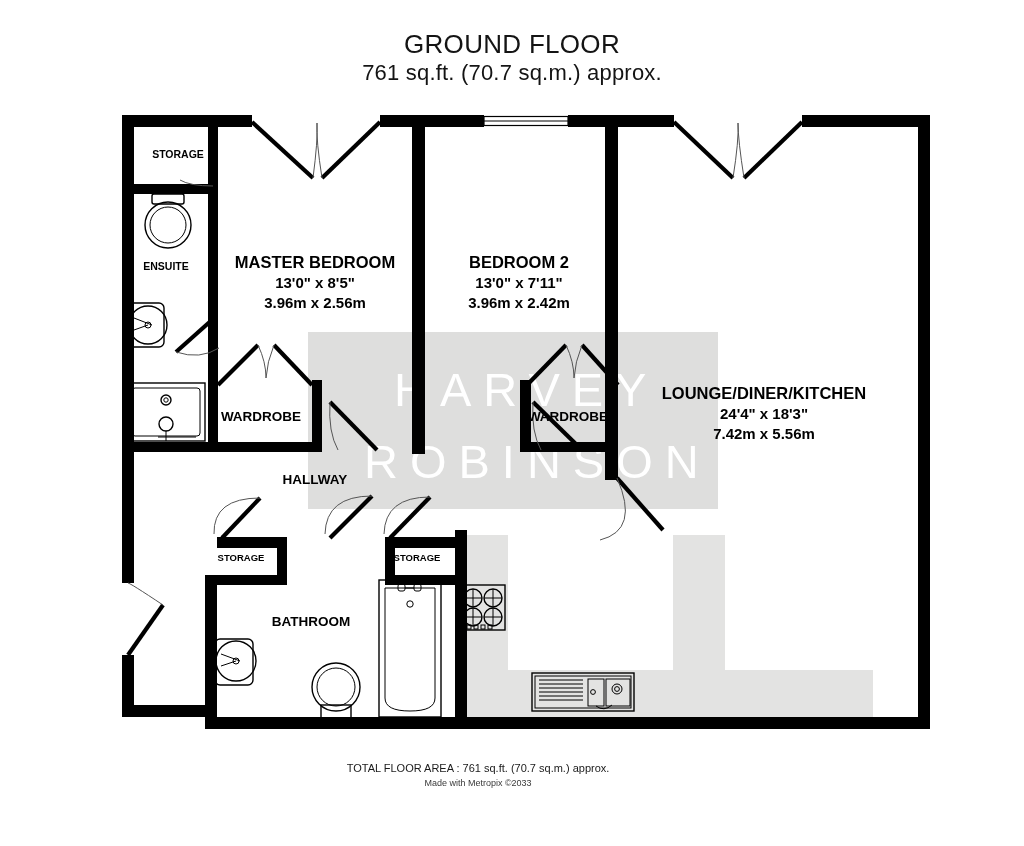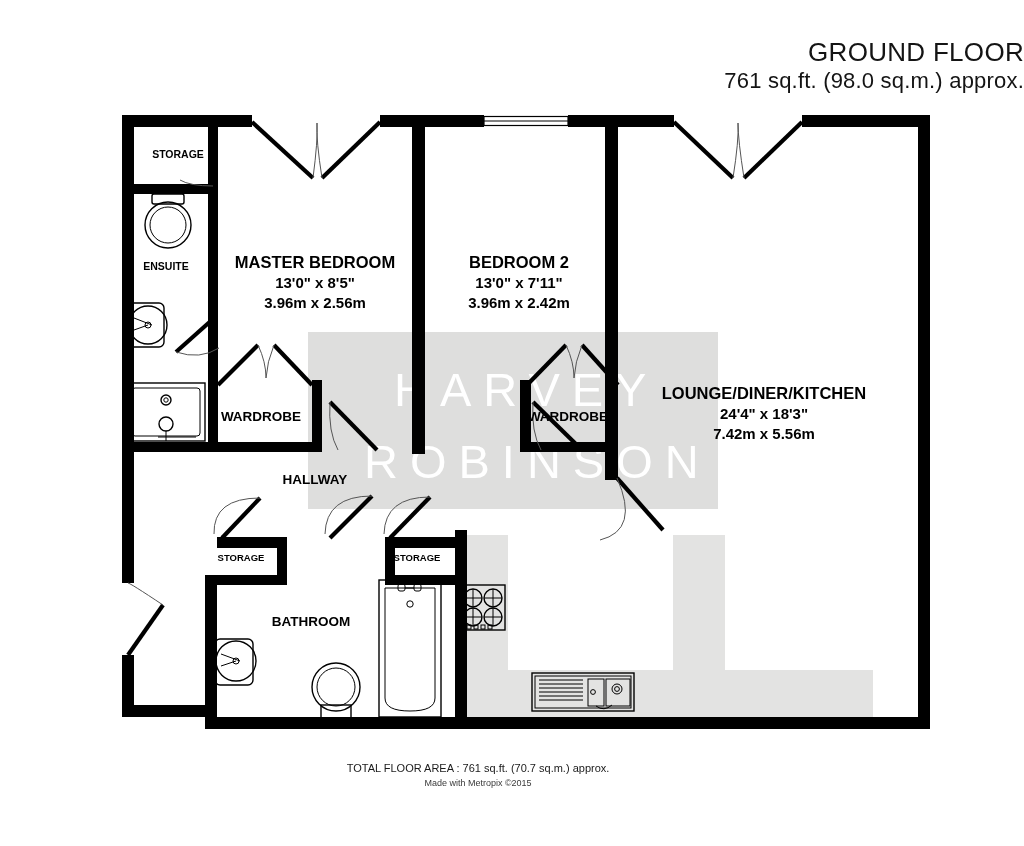--- a/index.html
+++ b/index.html
@@ -16,24 +16,24 @@
     overflow: hidden;
     position: relative;
   }
   #plan-root {
     position: relative;
     width: 1024px;
     height: 846px;
   }
   .title-block {
     position: absolute;
-    top: 38px;
+    top: 30px;
     left: 0;
     width: 1024px;
-    text-align: right;
+    text-align: center;
     line-height: 1.12;
   }
   .title-main {
     font-size: 26px;
     font-weight: 400;
     letter-spacing: 0.3px;
     color: #141414;
     display: block;
   }
   .title-sub {
@@ -98,21 +98,21 @@
   .rm-tiny { font-size: 9.5px; }
   .window-pane { fill: #ffffff; stroke: #000000; stroke-width: 1.2; }
 </style>
 </head>
 <body>
 
 <div id="plan-root">
 
   <div class="title-block">
     <span class="title-main">GROUND FLOOR</span>
-    <span class="title-sub">761 sq.ft. (98.0 sq.m.) approx.</span>
+    <span class="title-sub">761 sq.ft. (70.7 sq.m.) approx.</span>
   </div>
 
   <svg class="floorplan" viewBox="0 0 1024 846">
 
     <g>
       <rect class="wm-rect" x="308" y="332" width="410" height="177"></rect>
       <text class="wm-text" x="394" y="406">HARVEY</text>
       <text class="wm-text" x="364" y="478">ROBINSON</text>
     </g>
 
@@ -390,16 +390,16 @@
       <text class="rm-label rm-tiny" x="241" y="561">STORAGE</text>
       <text class="rm-label rm-tiny" x="417" y="561">STORAGE</text>
 
       <text class="rm-label rm-mid" x="311" y="626">BATHROOM</text>
     </g>
 
   </svg>
 
   <div class="footer-block">
     <span class="footer-total">TOTAL FLOOR AREA : 761 sq.ft. (70.7 sq.m.) approx.</span>
-    <span class="footer-credit">Made with Metropix ©2015</span>
+    <span class="footer-credit">Made with Metropix ©2033</span>
   </div>
 
 </div>
 
 </body></html>

